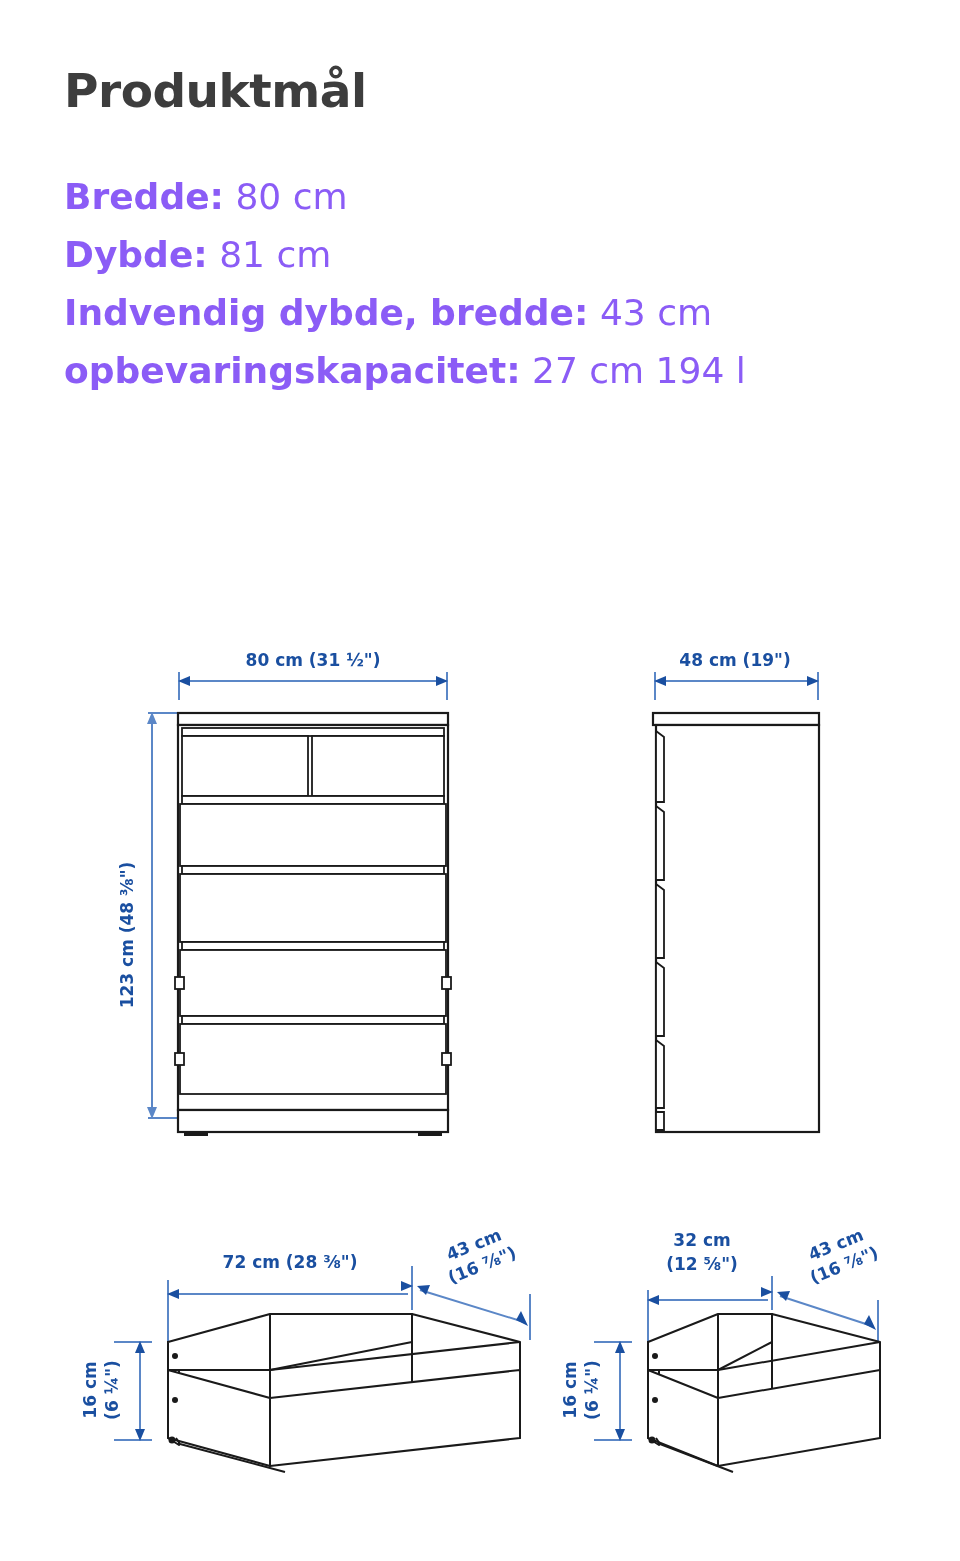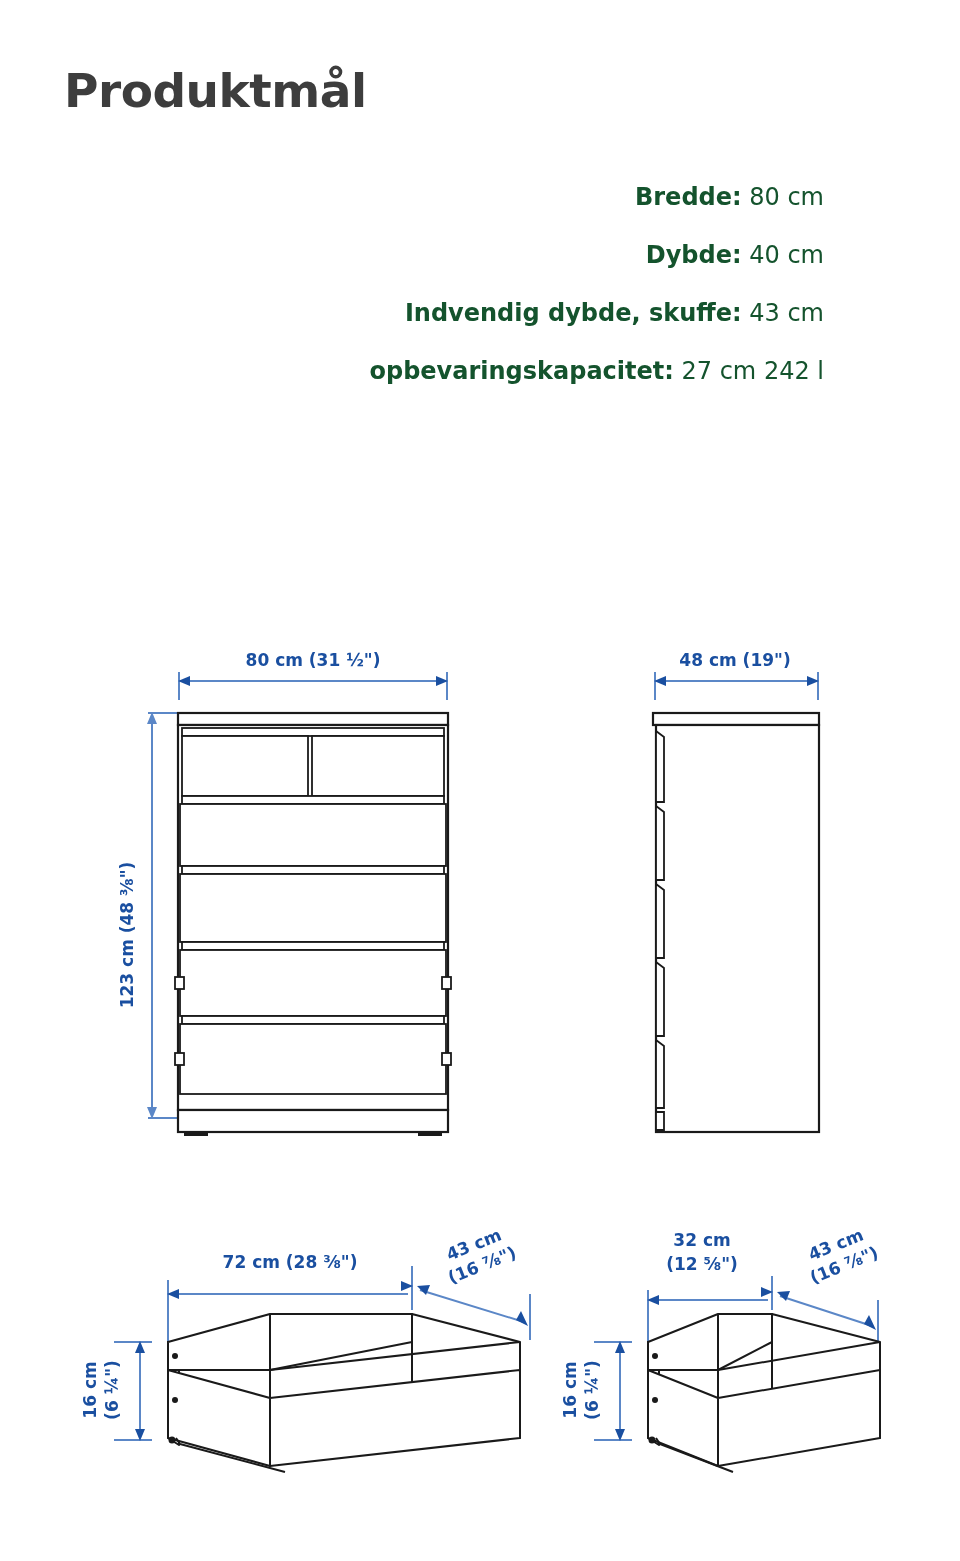--- a/index.html
+++ b/index.html
@@ -7,21 +7,21 @@
   body {
     width: 960px;
     height: 1561px;
     background: #ffffff;
     font-family: "DejaVu Sans", "Liberation Sans", sans-serif;
     color: #3d3d3d;
     position: relative;
     overflow: hidden;
   }
 
-  .page { position: relative; width: 960px; height: 1561px; text-align: right; }
+  .page { position: relative; width: 960px; height: 1561px; }
 
   
   .page-title {
     position: absolute;
     left: 64px;
     top: 34px;
     font-size: 47px;
     font-weight: 700;
     letter-spacing: -0.5px;
     color: #3d3d3d;
@@ -29,23 +29,23 @@
   }
 
   
   .spec-list {
     position: absolute;
     left: 64px;
     top: 168px;
     width: 760px;
   }
   .spec-row {
-    font-size: 24px;
+    font-size: 36px;
     line-height: 58px;
-    color: #14532d;
+    color: #8b5cf6;
     white-space: nowrap;
   }
   .spec-label { font-weight: 700; }
   .spec-value { font-weight: 400; }
 
   
   .diagrams {
     position: absolute;
     left: 0;
     top: 600px;
@@ -61,30 +61,30 @@
 
   <h1 class="page-title">Produktmål</h1>
 
   <div class="spec-list">
     <div class="spec-row">
       <span class="spec-label">Bredde:</span>
       <span class="spec-value">80 cm</span>
     </div>
     <div class="spec-row">
       <span class="spec-label">Dybde:</span>
-      <span class="spec-value">40 cm</span>
+      <span class="spec-value">81 cm</span>
     </div>
     <div class="spec-row">
-      <span class="spec-label">Indvendig dybde, skuffe:</span>
+      <span class="spec-label">Indvendig dybde, bredde:</span>
       <span class="spec-value">43 cm</span>
     </div>
     <div class="spec-row">
       <span class="spec-label">opbevaringskapacitet:</span>
       <span class="spec-value">27 cm</span>
-      <span class="spec-value">242 l</span>
+      <span class="spec-value">194 l</span>
     </div>
   </div>
 
   <div class="diagrams">
     <svg class="diagram-svg" width="960" height="960" viewBox="0 0 960 960">
 
       <g>
 
         <text x="313" y="66" text-anchor="middle" font-family="DejaVu Sans, Liberation Sans, sans-serif" font-size="17" font-weight="700" fill="#1a4fa0">80 cm (31 ½")</text>
 

